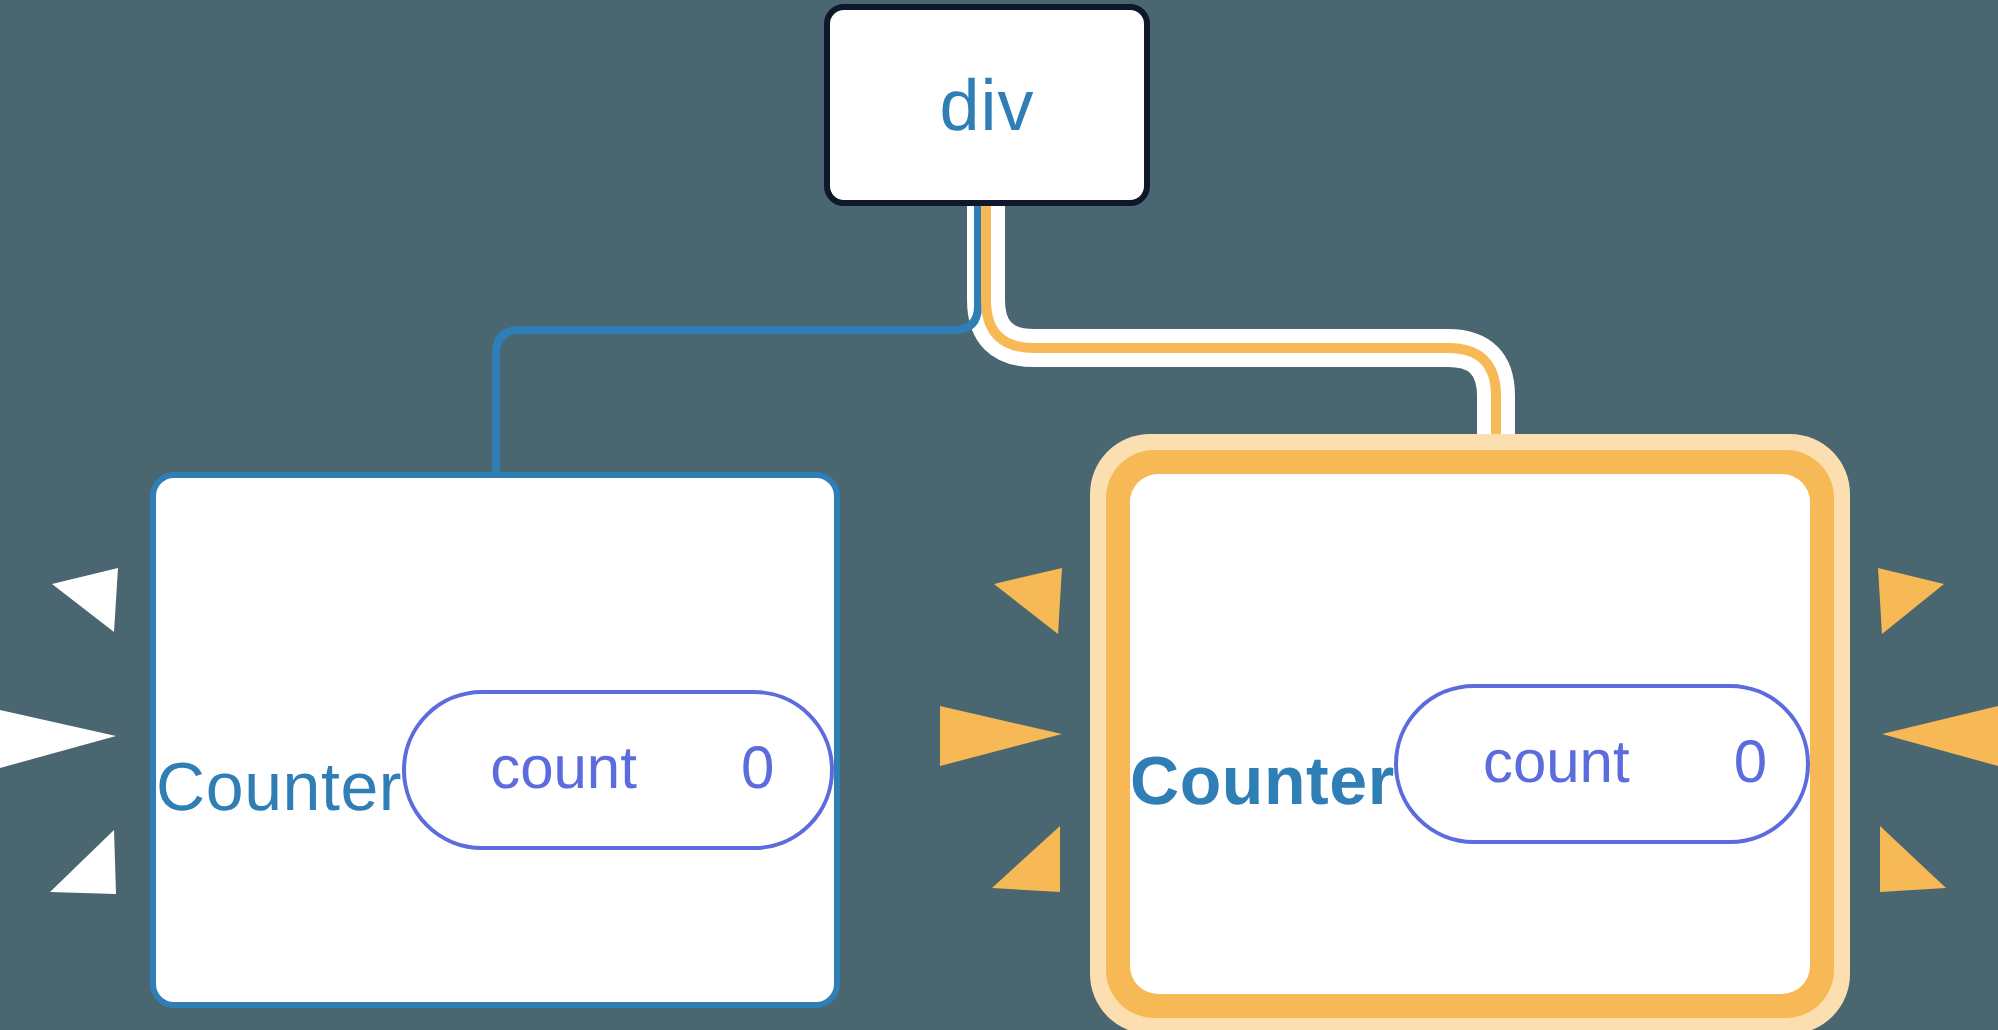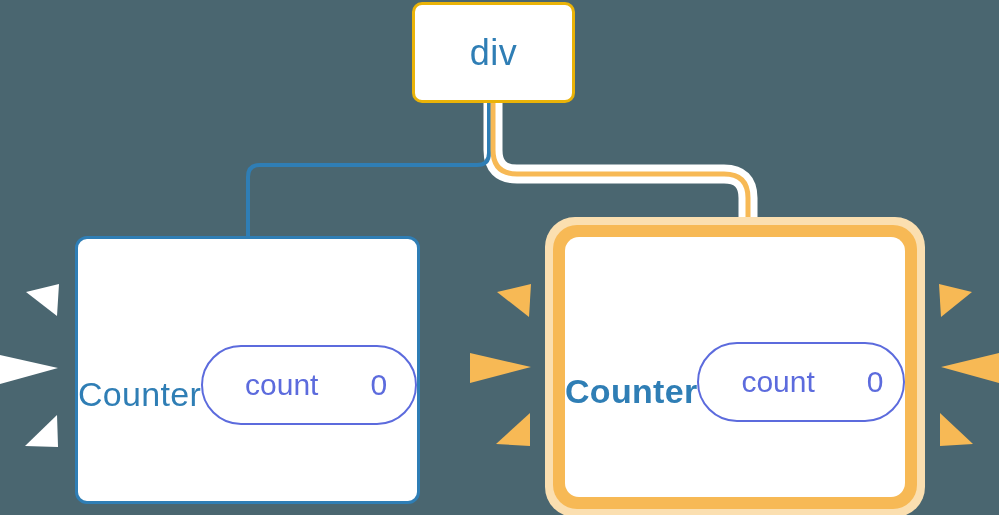--- a/index.html
+++ b/index.html
@@ -27,21 +27,21 @@
   }
 
   
   .node-div {
     position: absolute;
     left: 412px;
     top: 2px;
     width: 163px;
     height: 101px;
     background: #ffffff;
-    border: 3px solid #eab308;
+    border: 3px solid #0f172a;
     border-radius: 10px;
     box-sizing: border-box;
     display: flex;
     align-items: center;
     justify-content: center;
     z-index: 5;
   }
   .node-div .label {
     color: #2f7eb5;
     font-size: 36px;

